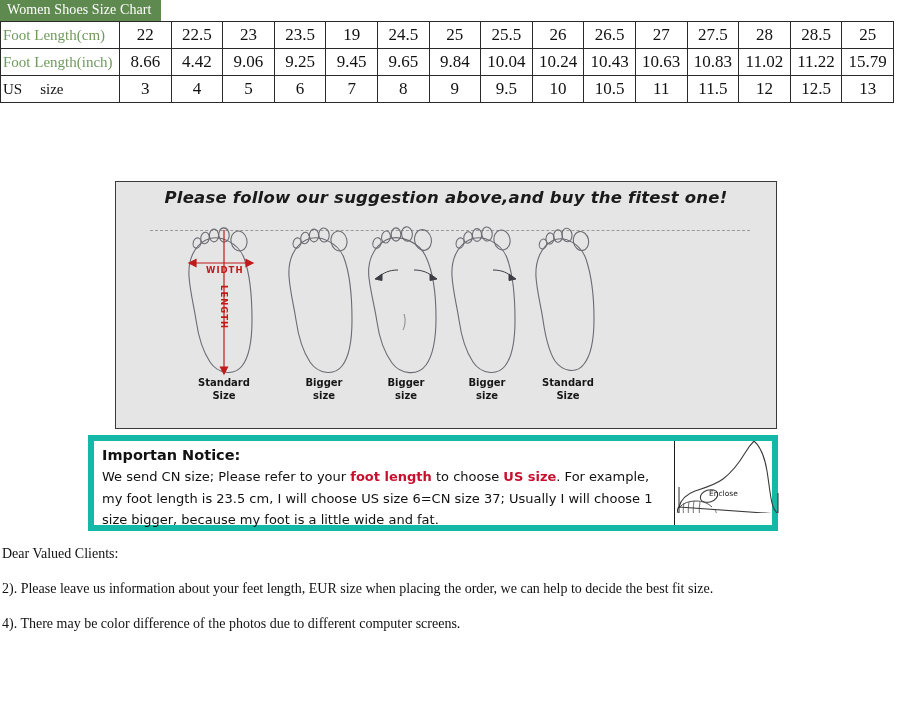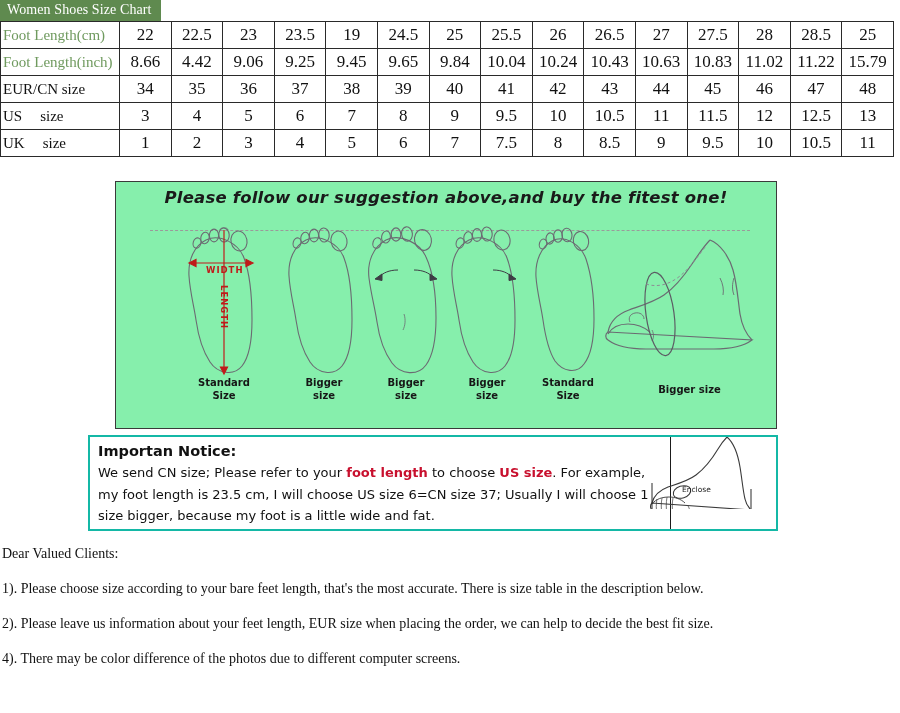--- a/index.html
+++ b/index.html
@@ -58,21 +58,21 @@
   }
   td.rowlabel.green { color: #6f9a5e; }
   td.rowlabel .gap { display:inline-block; width: 18px; }
 
   
   .illus-panel {
     position: absolute;
     left: 115px; top: 181px;
     width: 662px; height: 248px;
     border: 1px solid #3a3a3a;
-    background: #86efac;
+    background: #e5e5e5;
     box-sizing: border-box;
     overflow: hidden;
   }
   .illus-heading {
     position: absolute;
     left: 0; right: 0; top: 6px;
     text-align: center;
     font-family: "DejaVu Sans", sans-serif;
     font-weight: bold;
     font-style: italic;
@@ -111,21 +111,21 @@
   .measure-label.vert {
     transform: rotate(90deg);
     transform-origin: left top;
   }
 
   
   .notice-box {
     position: absolute;
     left: 88px; top: 435px;
     width: 690px; height: 96px;
-    border: 2px solid #14b8a6;
+    border: 6px solid #14b8a6;
     background: #fff;
     box-sizing: border-box;
   }
   .notice-text {
     position: absolute;
     left: 8px; top: 3px;
     width: 568px;
     font-family: "DejaVu Sans", sans-serif;
     font-size: 13px;
     line-height: 21.5px;
@@ -138,21 +138,21 @@
     line-height: 22px;
   }
   .red-bold { color: #c8102e; font-weight: bold; }
   .notice-divider {
     position: absolute;
     left: 580px; top: 0; bottom: 0;
     width: 1px; background: #1b1b1b;
   }
   .notice-fig {
     position: absolute;
-    left: 558px; top: 0;
+    left: 581px; top: 0;
     width: 107px; height: 72px;
     overflow: hidden;
   }
   .fig-label {
     position: absolute;
     font-family: "DejaVu Sans", sans-serif;
     font-size: 7.5px;
     color: #1a1a1a;
   }
 
@@ -207,73 +207,37 @@
         <td>10.04</td>
         <td>10.24</td>
         <td>10.43</td>
         <td>10.63</td>
         <td>10.83</td>
         <td>11.02</td>
         <td>11.22</td>
         <td>15.79</td>
       </tr>
       <tr>
-        <td class="rowlabel">EUR/CN size</td>
-        <td>34</td>
-        <td>35</td>
-        <td>36</td>
-        <td>37</td>
-        <td>38</td>
-        <td>39</td>
-        <td>40</td>
-        <td>41</td>
-        <td>42</td>
-        <td>43</td>
-        <td>44</td>
-        <td>45</td>
-        <td>46</td>
-        <td>47</td>
-        <td>48</td>
-      </tr>
-      <tr>
         <td class="rowlabel"><span>US</span><span class="gap"></span><span>size</span></td>
         <td>3</td>
         <td>4</td>
         <td>5</td>
         <td>6</td>
         <td>7</td>
         <td>8</td>
         <td>9</td>
         <td>9.5</td>
         <td>10</td>
         <td>10.5</td>
         <td>11</td>
         <td>11.5</td>
         <td>12</td>
         <td>12.5</td>
         <td>13</td>
       </tr>
-      <tr>
-        <td class="rowlabel"><span>UK</span><span class="gap"></span><span>size</span></td>
-        <td>1</td>
-        <td>2</td>
-        <td>3</td>
-        <td>4</td>
-        <td>5</td>
-        <td>6</td>
-        <td>7</td>
-        <td>7.5</td>
-        <td>8</td>
-        <td>8.5</td>
-        <td>9</td>
-        <td>9.5</td>
-        <td>10</td>
-        <td>10.5</td>
-        <td>11</td>
-      </tr>
     </tbody>
   </table>
 </div>
 
 <div class="illus-panel">
   <div class="illus-heading">Please follow our suggestion above,and buy the fitest one!</div>
   <div class="dashline"></div>
 
   <div class="feet-row">
 
@@ -376,39 +340,20 @@
           <ellipse cx="30" cy="16.5" rx="4" ry="5.6" transform="rotate(8 30 16.5)"></ellipse>
           <ellipse cx="23" cy="22" rx="3.6" ry="5" transform="rotate(16 23 22)"></ellipse>
         </g>
       </svg>
       <div class="cap">
         <span>Standard</span><br>
         <span>Size</span>
       </div>
     </div>
 
-    <div class="foot-slot" style="left:486px; width:175px;">
-      <svg width="175" height="160" viewBox="0 0 175 160">
-        <g fill="none" stroke="#6b6b72" stroke-width="1.2">
-          <path d="M6 110 C8 99 16 92 27 88 C38 84 52 80 62 73 C72 66 82 54 90 42 C96 33 102 24 108 18"></path>
-          <path d="M108 18 C118 22 127 34 131 48 C135 62 136 78 138 92 C140 104 144 112 150 118"></path>
-          <path d="M150 118 C142 124 128 127 112 127 C92 127 66 127 44 127 C28 127 14 124 6 118 C3 116 3 112 6 110 Z"></path>
-          <path d="M6 112 C10 105 17 102 26 102 C34 102 42 105 48 110"></path>
-          <path d="M118 56 C121 62 122 68 121 73" stroke-width="0.9"></path>
-          <path d="M132 56 C130 62 130 68 132 73" stroke-width="0.9"></path>
-          <path d="M28 100 C26 96 28 92 33 91 C38 90 42 93 42 97" stroke-width="0.9"></path>
-          <path d="M50 108 C52 112 52 116 50 119" stroke-width="0.8"></path>
-        </g>
-        <g fill="none" stroke="#5c5c64" stroke-width="1.2">
-          <ellipse cx="58" cy="92" rx="14" ry="42" transform="rotate(-8 58 92)"></ellipse>
-        </g>
-        <path d="M44 62 C56 66 68 62 78 54 C88 46 96 34 104 24" fill="none" stroke="#8d8d95" stroke-width="1" stroke-dasharray="3 2.5"></path>
-      </svg>
-      <div class="cap one-line">Bigger size</div>
-    </div>
 
   </div>
 </div>
 
 <div class="notice-box">
   <div class="notice-text">
     <span class="notice-title"><span>Importan</span> <span>Notice:</span></span>
     <span>We send CN size; Please refer to your </span><span class="red-bold">foot length</span><span> to choose </span><span class="red-bold">US size</span><span>. For example,</span>
     <span>my foot length is 23.5 cm, I will choose US size 6=CN size 37; Usually I will choose</span>
     <span>1 size bigger, because my foot is a little wide and fat.</span>
@@ -436,16 +381,15 @@
         <polygon points="104,84 98,81.5 98,86.5"></polygon>
       </g>
     </svg>
     <div class="fig-label" style="left:34px; top:48px;">Enclose</div>
     <div class="fig-label" style="left:34px; top:76px;">Foot length</div>
   </div>
 </div>
 
 <div class="notes">
   <p>Dear Valued Clients:</p>
-  <p>1). Please choose size according to your bare feet length, that's the most accurate. There is size table in the description below.</p>
   <p>2). Please leave us information about your feet length, EUR size when placing the order, we can help to decide the best fit size.</p>
   <p>4). There may be color difference of the photos due to different computer screens.</p>
 </div>
 
 </body></html>

